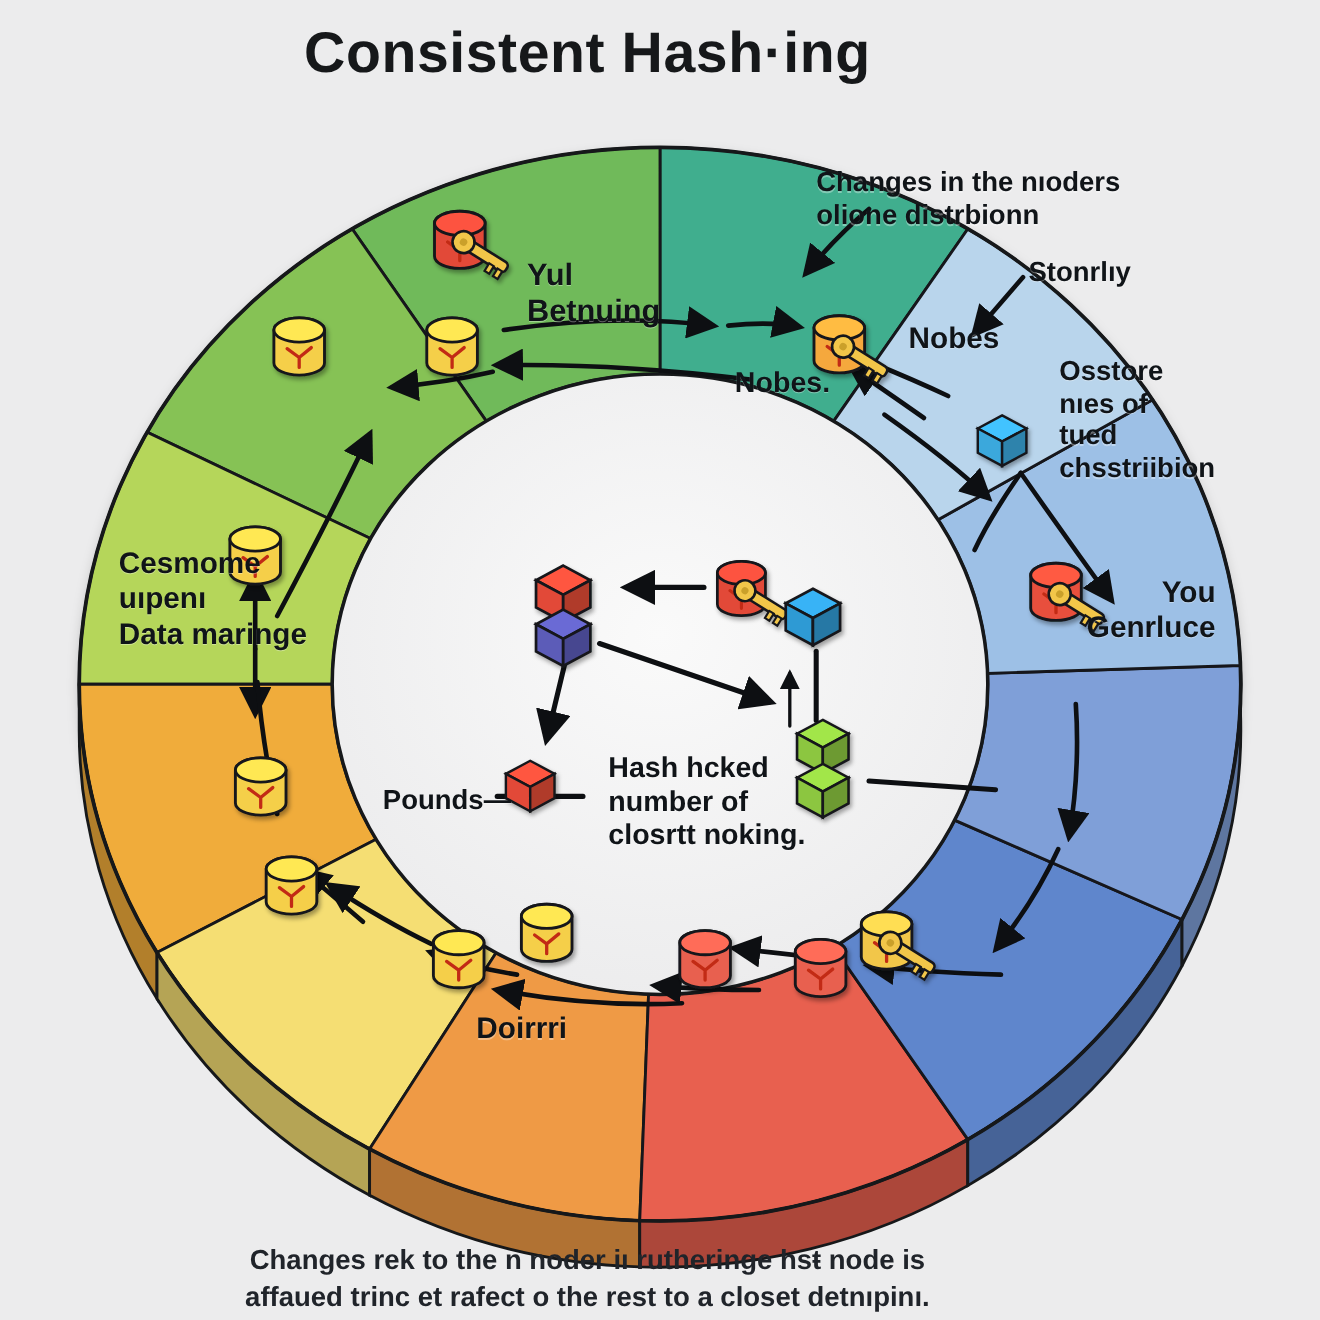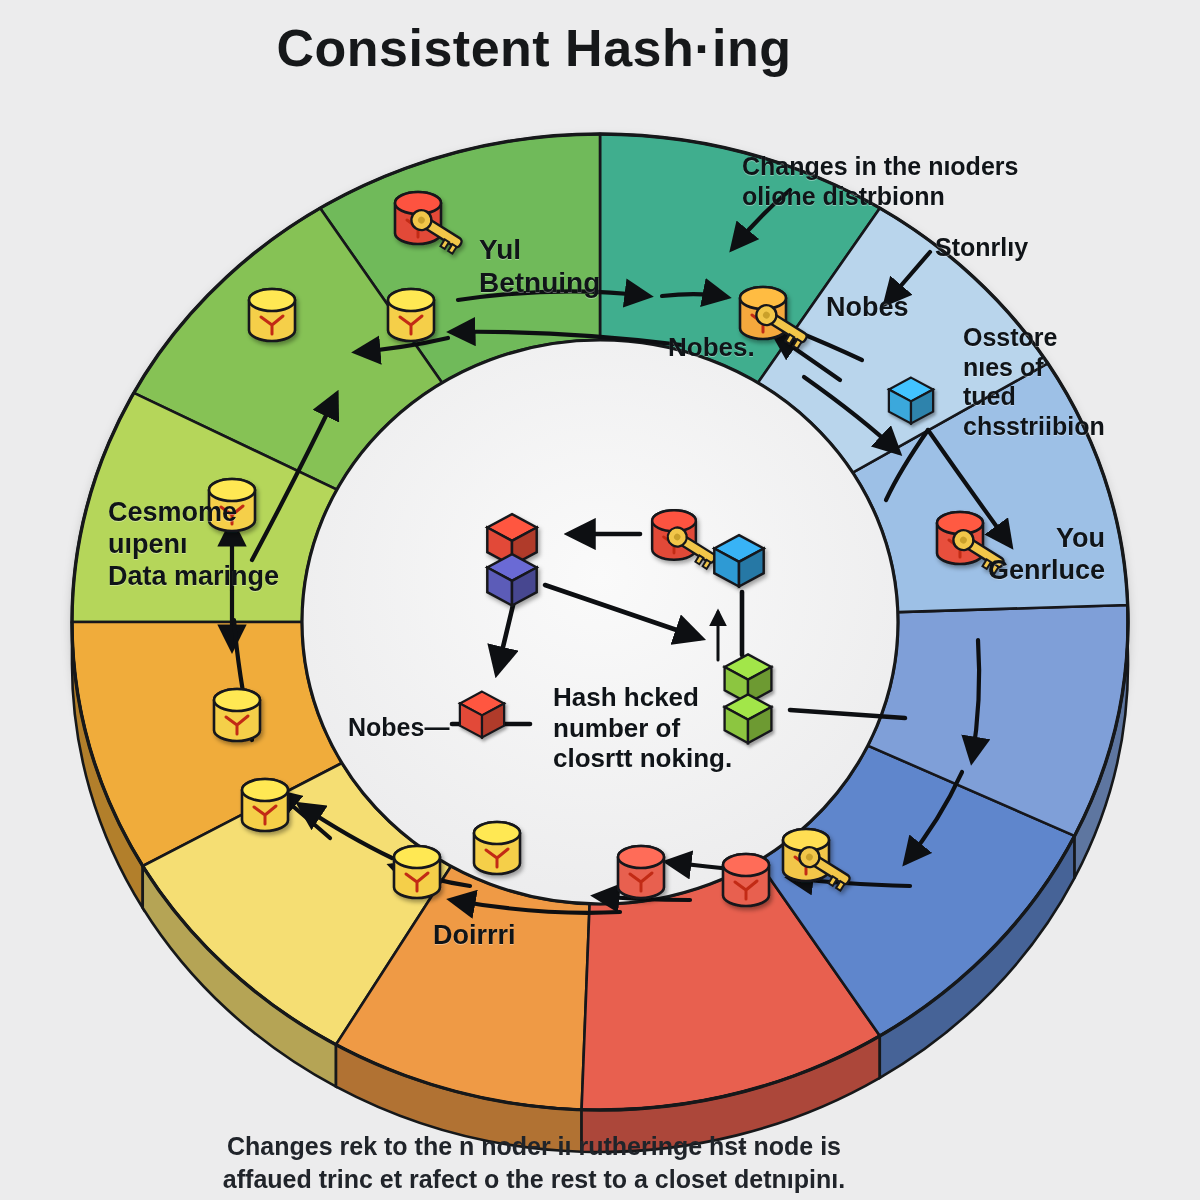--- a/index.html
+++ b/index.html
@@ -321,20 +321,20 @@
   <div class="lbl l-pounds">Nobes</div>
   <div class="lbl l-nobes">Nobes.</div>
   <div class="lbl l-osstore">Osstore nıes of
 tued chsstriibion</div>
   <div class="lbl l-you">You
   Genrluce</div>
   <div class="lbl l-cesmome">Cesmome
   uıpenı
 Data maringe</div>
   <div class="lbl l-doirrri">Doirrri</div>
-  <div class="lbl l-solure">Nobes—</div>
+  <div class="lbl l-solure">Pounds—</div>
   <div class="lbl l-hash">Hash hcked
  number of
 closrtt noking.</div>
 
   <div class="caption">Changes rek to the n noder iı rutheringe hsŧ node is
 affaued trinc et rafect o the rest to a closet detnıpinı.</div>
 </div>
 
 </body></html>

